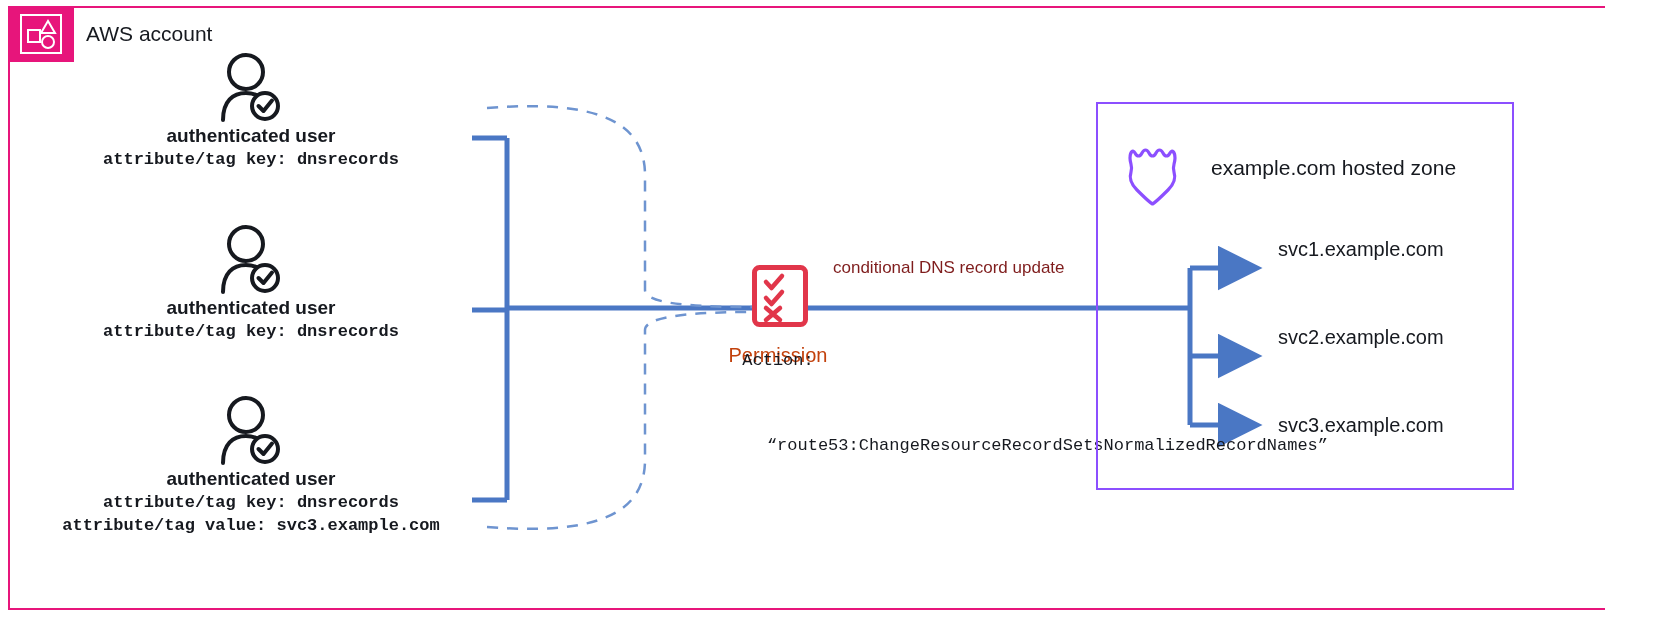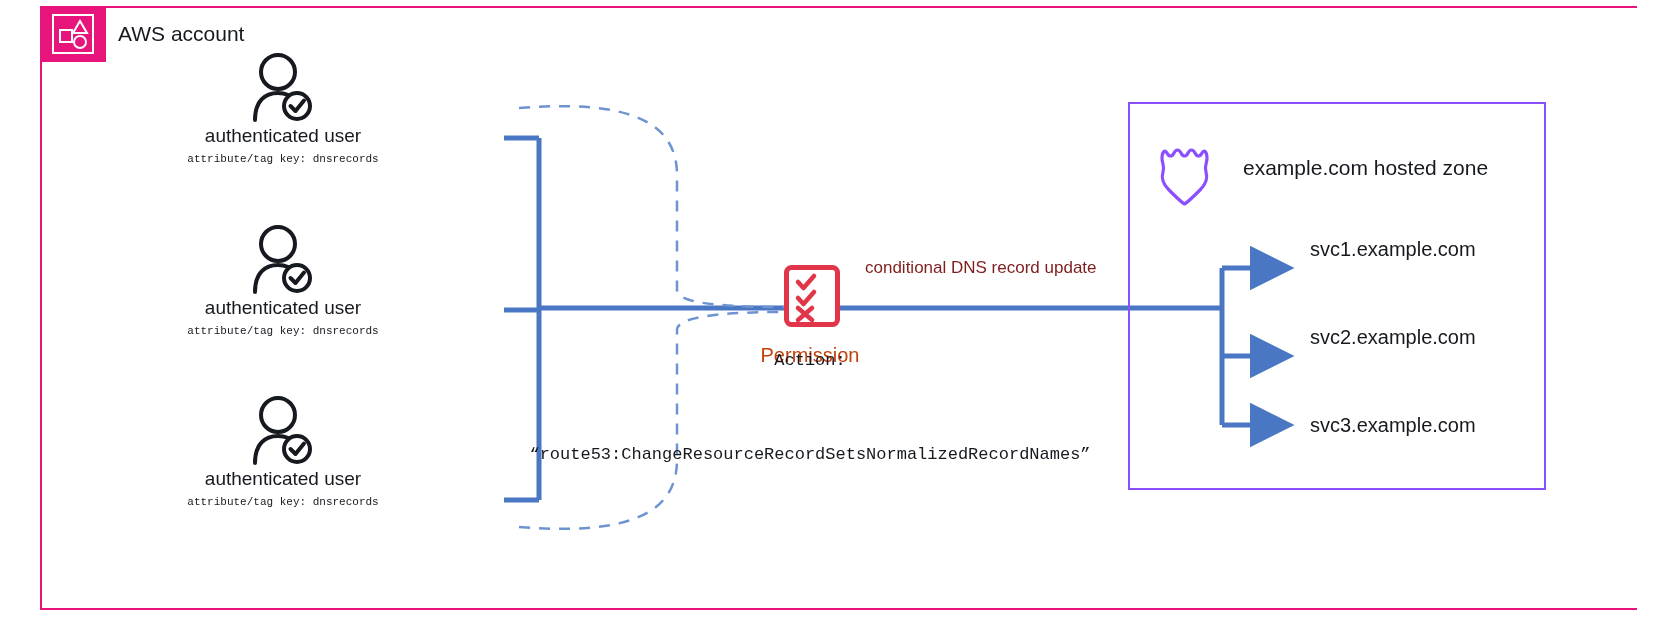--- a/index.html
+++ b/index.html
@@ -7,21 +7,20 @@
     padding: 0;
     background: #ffffff;
   }
   #canvas {
     position: relative;
     width: 1605px;
     height: 622px;
     background: #ffffff;
     font-family: "Liberation Sans", sans-serif;
     overflow: hidden;
-    margin-left: 32px;
   }
   
   .account-frame {
     position: absolute;
     left: 8px;
     top: 6px;
     width: 1644px;
     height: 604px;
     border: 2px solid #E7157B;
     box-sizing: border-box;
@@ -47,27 +46,29 @@
 
   
   .user-block { position: absolute; width: 470px; text-align: center; }
   .user-icon-wrap { height: 72px; position: relative; }
   .user-icon-wrap svg { position: absolute; left: 50%; transform: translateX(-50%); top: 0; }
   .user-title {
     font-size: 19px;
     color: #16191f;
     line-height: 24px;
     white-space: nowrap;
+    font-weight: bold;
   }
   .user-attr {
     font-family: "Liberation Mono", monospace;
-    font-size: 11px;
+    font-size: 17px;
     color: #16191f;
     line-height: 23px;
     white-space: nowrap;
+    font-weight: bold;
   }
 
   
   .zone-box {
     position: absolute;
     left: 1096px;
     top: 102px;
     width: 418px;
     height: 388px;
     border: 2px solid #8C4FFF;
@@ -169,20 +170,21 @@
     <div class="user-icon-wrap">
       <svg width="62" height="70" viewBox="0 0 62 70" aria-hidden="true">
         <circle cx="26" cy="20" r="17" fill="none" stroke="#16191f" stroke-width="4"></circle>
         <path d="M3 68 C3 49 13 41 26 41 C34 41 40 44 45 49" fill="none" stroke="#16191f" stroke-width="4" stroke-linecap="round"></path>
         <circle cx="45" cy="54" r="13" fill="#ffffff" stroke="#16191f" stroke-width="4"></circle>
         <path d="M38.5 54 L43.5 59 L52 48.5" fill="none" stroke="#16191f" stroke-width="4" stroke-linecap="round" stroke-linejoin="round"></path>
       </svg>
     </div>
     <div class="user-title">authenticated user</div>
     <div class="user-attr">attribute/tag key: dnsrecords</div>
+    <div class="user-attr">attribute/tag value: svc3.example.com</div>
   </div>
 
   <svg class="wires" viewBox="0 0 1667 622">
     <defs>
       <marker id="arrowblue" markerWidth="9" markerHeight="9" refX="7.5" refY="4.5" orient="auto">
         <path d="M0 0 L9 4.5 L0 9 Z" fill="#4A77C4"></path>
       </marker>
     </defs>
 
     <g stroke="#4A77C4" stroke-width="5" fill="none">
@@ -211,21 +213,21 @@
     <svg width="56" height="62" viewBox="0 0 56 62" aria-hidden="true">
       <rect x="2.5" y="2.5" width="51" height="57" rx="5" ry="5" fill="#ffffff" stroke="#E1364A" stroke-width="5"></rect>
       <path d="M14 17 L19.5 23 L30 11" fill="none" stroke="#E1364A" stroke-width="4.5" stroke-linecap="round" stroke-linejoin="round"></path>
       <path d="M14 33 L19.5 39 L30 27" fill="none" stroke="#E1364A" stroke-width="4.5" stroke-linecap="round" stroke-linejoin="round"></path>
       <path d="M14 43 L28 55 M28 43 L14 55" fill="none" stroke="#E1364A" stroke-width="4.5" stroke-linecap="round"></path>
     </svg>
   </div>
 
   <div class="perm-title">Permission</div>
   <div class="perm-line" style="top:351px;">Action:</div>
-  <div class="perm-line" style="top:445px;">“route53:ChangeResourceRecordSetsNormalizedRecordNames”</div>
+  <div class="perm-line" style="top:436px;text-align:right;">“route53:ChangeResourceRecordSetsNormalizedRecordNames”</div>
 
   <div class="edge-label">conditional DNS record update</div>
 
   <div class="zone-box"></div>
   <div class="zone-icon">
     <svg width="62" height="66" viewBox="0 0 62 66" aria-hidden="true">
       <path d="M6 18 C6 12 9 9 11 13 C13 17 16 17 18 13 C20 9 23 9 25 13 C27 17 30 17 32 13 C34 9 37 9 39 13 C41 17 44 17 46 13 C48 9 51 12 51 18
                C51 24 48 26 50 32 C52 38 50 44 44 50 C38 56 32 62 28.5 64 C25 62 19 56 13 50 C7 44 5 38 7 32 C9 26 6 24 6 18 Z" fill="none" stroke="#8C4FFF" stroke-width="3.2" stroke-linejoin="round"></path>
     </svg>
   </div>

